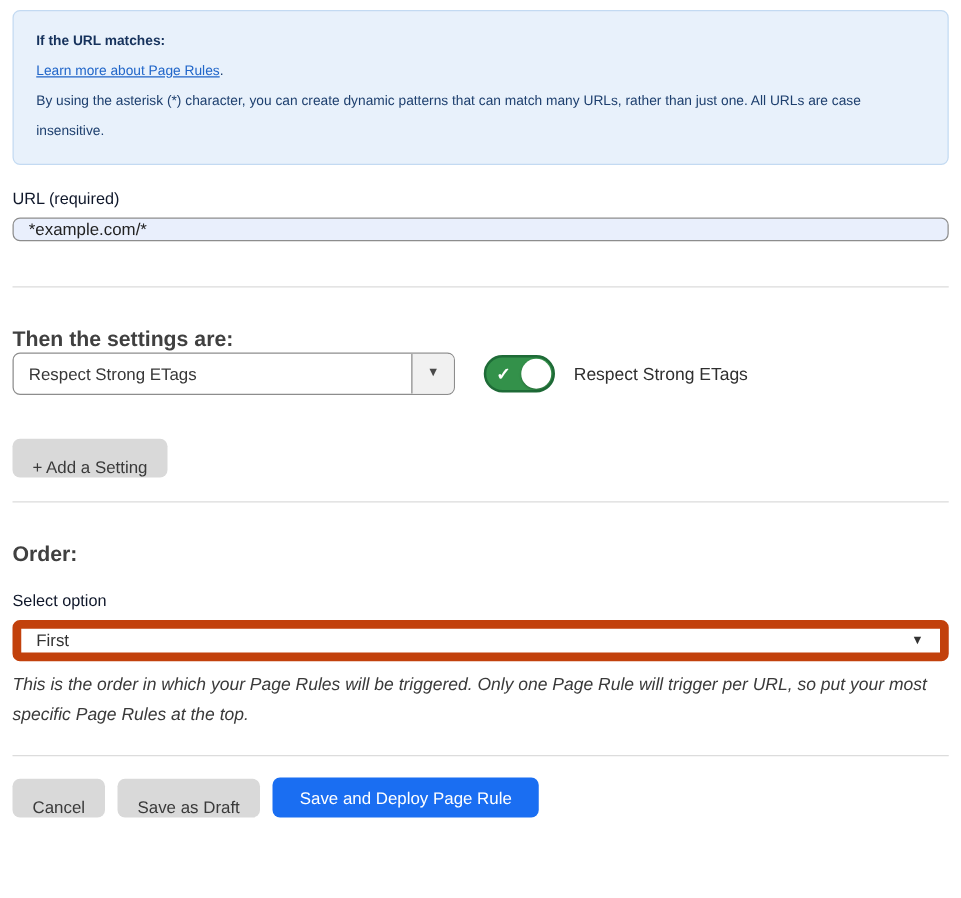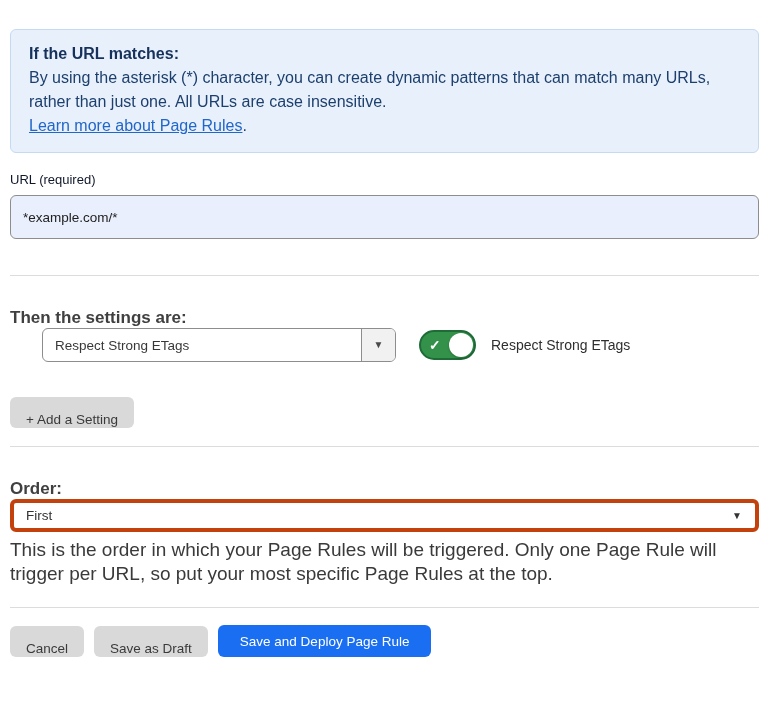--- a/index.html
+++ b/index.html
@@ -15,48 +15,47 @@
 
   .page-title {
     font-size: 21px;
     font-weight: 700;
     color: #2b2b2b;
     letter-spacing: 0.1px;
     margin-top: 2px;
   }
 
   .info-box {
-    margin-top: 21px;
     background: #e8f1fb;
     border: 1px solid #c3daf2;
     border-radius: 6px;
     padding: 12px 18px 14px 18px;
     color: #1d3f6e;
-    font-size: 16px;
+    font-size: 11px;
     line-height: 24px;
   }
   .info-box .info-heading { font-weight: 700; color: #16325c; }
   .info-box a {
     color: #2166c9;
     text-decoration: underline;
     cursor: pointer;
   }
   .info-box .link-suffix { text-decoration: none; color: #1d3f6e; }
 
   .field-label {
     display: block;
     font-size: 13px;
     color: #0f172a;
     margin-top: 19px;
     margin-bottom: 8px;
   }
 
   .url-input {
     width: 100%;
-    height: 44px;
+    height: 19px;
     background: #e9effc;
     border: 1px solid #8d8d8d;
     border-radius: 6px;
     padding: 0 12px;
     font-family: "Liberation Sans", sans-serif;
     font-size: 13.5px;
     color: #222222;
   }
 
   .divider {
@@ -72,21 +71,20 @@
     font-size: 17px;
     font-weight: 700;
     color: #404040;
     margin-top: 32px;
   }
 
   .setting-row {
     display: flex;
     align-items: center;
     margin-top: 0;
-    margin-left: 32px;
   }
 
   .combo {
     display: flex;
     align-items: stretch;
     width: 354px;
     height: 34px;
     border: 1px solid #8d8d8d;
     border-radius: 6px;
     background: #ffffff;
@@ -163,41 +161,42 @@
     height: 31px;
     padding: 15px 16px;
     font-size: 13.5px;
   }
   .add-setting-btn { margin-top: 35px; height: 31px; }
 
   .select-box {
     position: relative;
     width: 100%;
     height: 33px;
-    border: 4px solid #c2410c;
+    border: 7px solid #c2410c;
     border-radius: 6px;
     background: #ffffff;
     display: flex;
     align-items: center;
     padding: 4px 12px;
     font-size: 13.5px;
     color: #333333;
     cursor: pointer;
   }
   .select-box .caret {
     position: absolute;
     right: 13px;
     color: #333333;
   }
 
   .help-text {
     margin-top: 6px;
-    font-size: 19px;
+    font-size: 14px;
     line-height: 24px;
     color: #3a3a3a;
+    font-style: italic;
   }
 
   .actions {
     display: flex;
     align-items: center;
     gap: 10px;
     margin-top: 17px;
   }
   .btn-primary {
     background: #1a6ef2;
@@ -210,22 +209,22 @@
   }
 </style>
 </head>
 <body>
 
 <div class="container">
 
 
   <div class="info-box">
     <div class="info-heading">If the URL matches:</div>
+    <div><a>Learn more about Page Rules</a><span class="link-suffix">.</span></div>
     <div>By using the asterisk (*) character, you can create dynamic patterns that can match many URLs, rather than just one. All URLs are case insensitive.</div>
-    <div><a>Learn more about Page Rules</a><span class="link-suffix">.</span></div>
   </div>
 
   <label class="field-label">URL (required)</label>
   <input class="url-input" type="text" value="*example.com/*" style="">
 
   <hr class="divider divider-1">
 
   <h2 class="section-heading">Then the settings are:</h2>
 
 
@@ -242,20 +241,21 @@
     </div>
     <span class="toggle-label">Respect Strong ETags</span>
   </div>
 
   <button class="btn-gray add-setting-btn">+ Add a Setting</button>
 
   <hr class="divider divider-2">
 
   <h2 class="section-heading">Order:</h2>
 
+  <label class="field-label">Select option</label>
 
   <div class="select-box">
     <span>First</span>
     <span class="caret">▼</span>
   </div>
 
   <p class="help-text">This is the order in which your Page Rules will be triggered. Only one Page Rule will trigger per URL, so put your most specific Page Rules at the top.</p>
 
   <hr class="divider divider-3">
 

